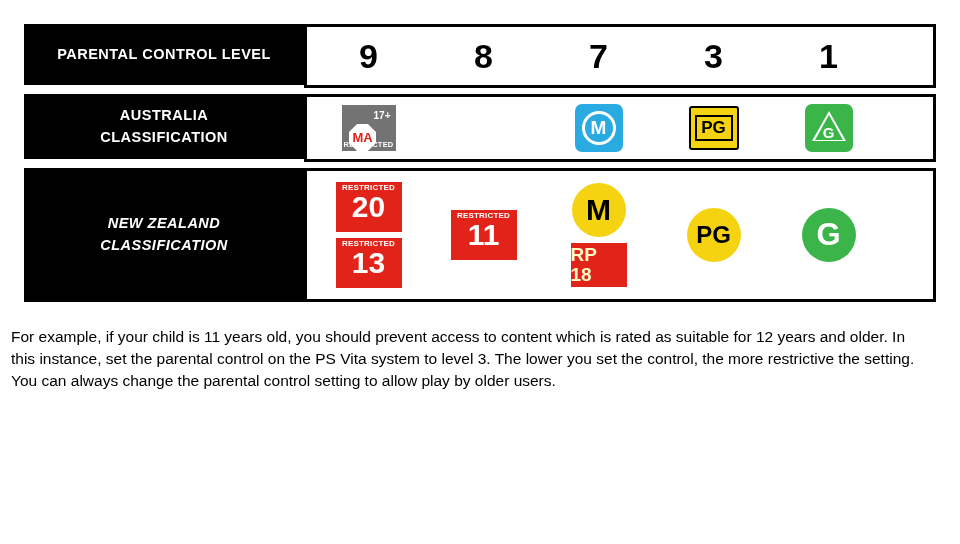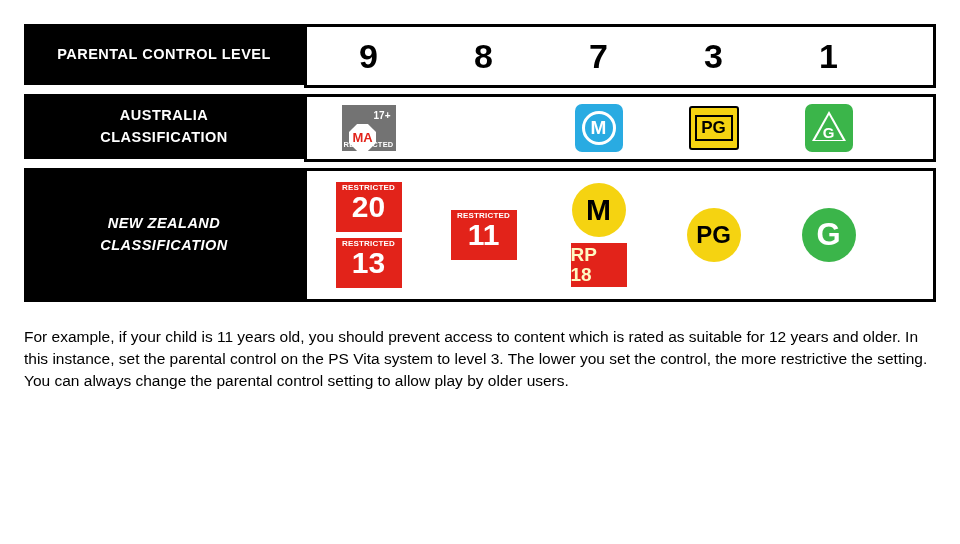--- a/index.html
+++ b/index.html
@@ -281,21 +281,21 @@
     font-size: 19px;
     font-weight: bold;
     line-height: 1.05;
     text-align: left;
     padding: 2px 0 3px 0;
     box-sizing: border-box;
   }
   
   .note {
     position: absolute;
-    left: 24px;
+    left: 11px;
     top: 310px;
     width: 912px;
     font-size: 15.5px;
     line-height: 1.45;
     color: #000000;
   }
 </style>
 </head>
 <body>
 

